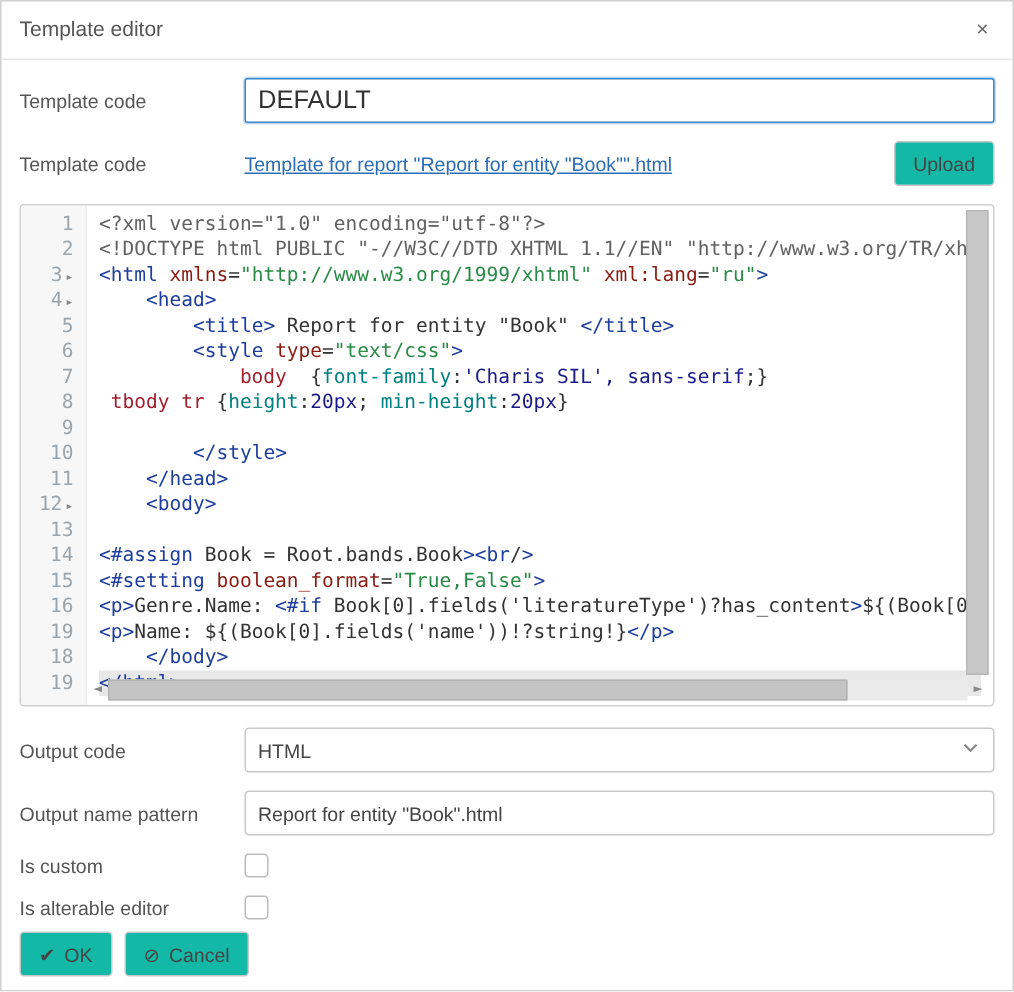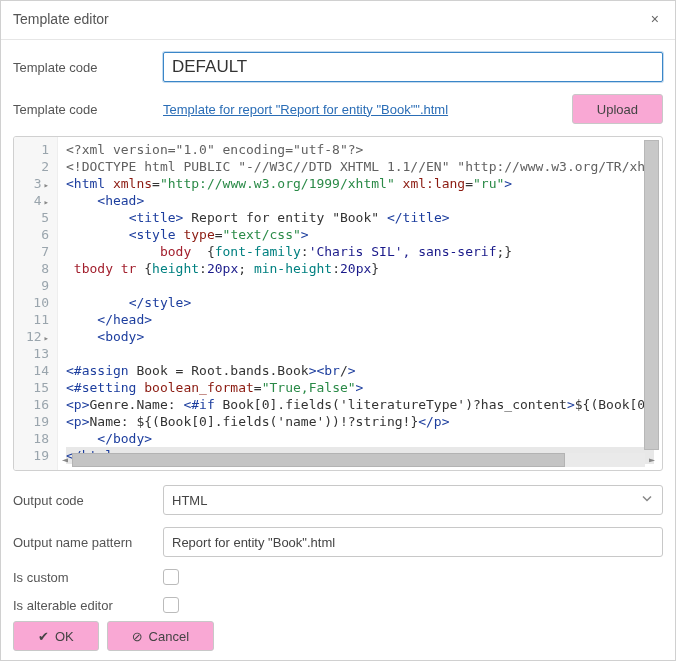--- a/index.html
+++ b/index.html
@@ -65,23 +65,23 @@
       box-shadow: 0 0 0 1px rgba(58,134,200,0.3);
       border-radius: 2px;
     }
     .link {
       color: #2a6db6;
       text-decoration: underline;
       cursor: pointer;
     }
     .btn {
       border: 1px solid #c8c8c8;
-      background: #f9a8d4;
+      background: #14b8a6;
       color: #444;
-      padding: 6px 24px;
+      padding: 6px 12px;
       border-radius: 3px;
       cursor: pointer;
       font-size: 13px;
       height: 30px;
       display: inline-flex;
       align-items: center;
       gap: 6px;
     }
     .upload-btn { margin-left: auto; }
 

